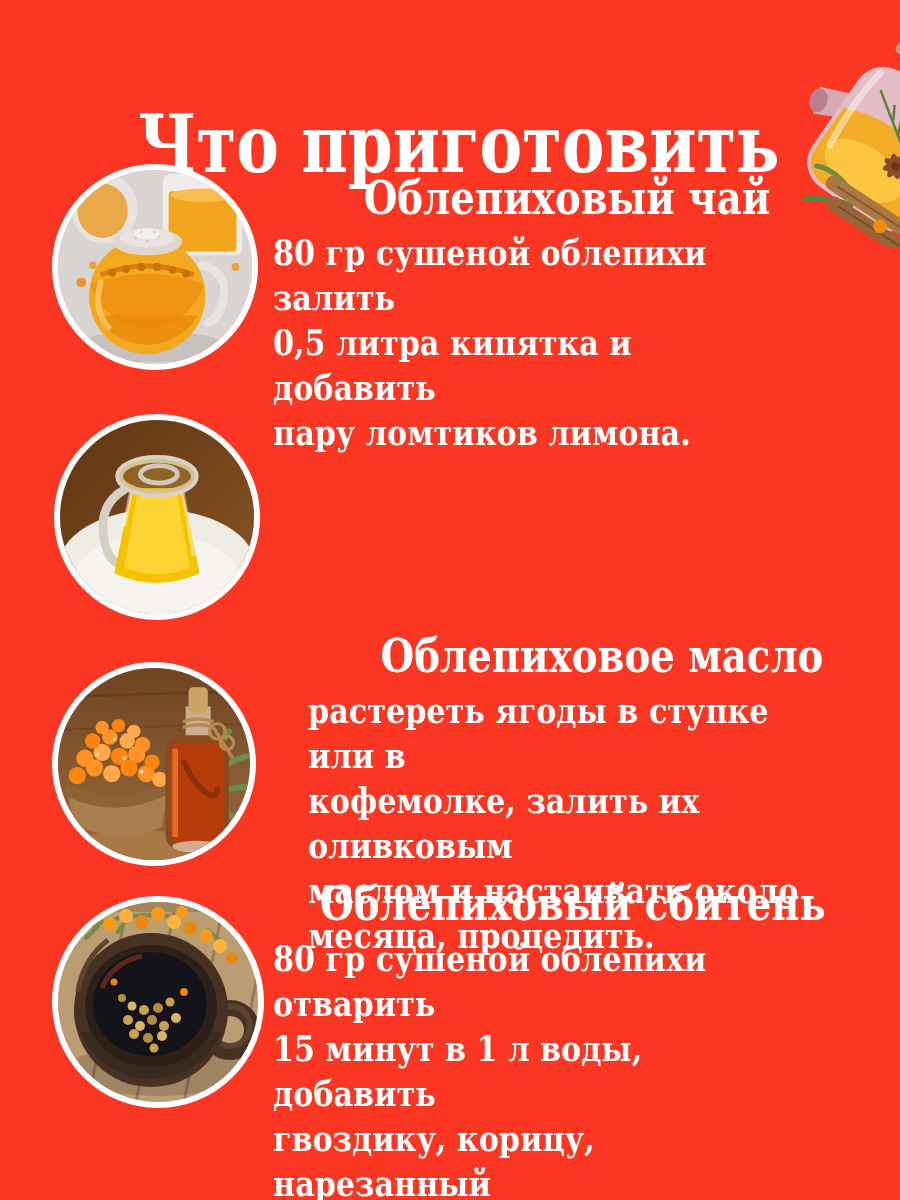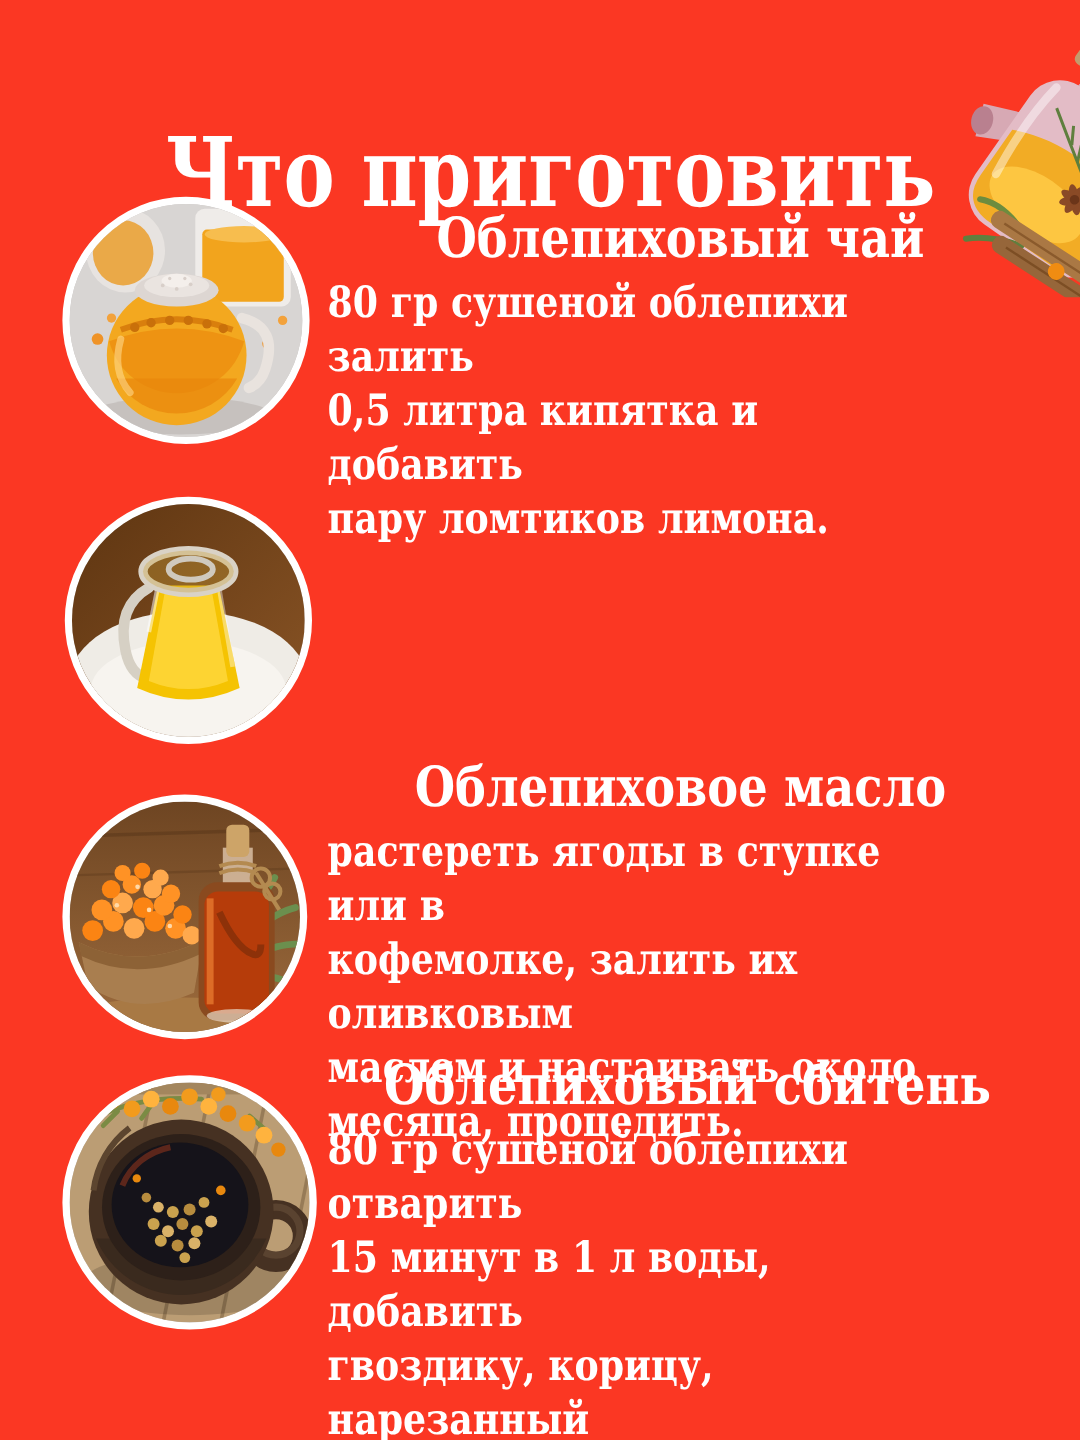--- a/index.html
+++ b/index.html
@@ -17,21 +17,21 @@
   .photo {
     position:absolute; border-radius:50%; border:6px solid #ffffff;
     box-sizing:border-box; overflow:hidden; background:#c9c4c1;
   }
   .photo svg { display:block; width:100%; height:100%; }
   .p1 { left:52px;  top:164px; width:206px; height:206px; }
   .p2 { left:54px;  top:414px; width:206px; height:206px; }
   .p3 { left:52px;  top:662px; width:204px; height:204px; }
   .p4 { left:52px;  top:896px; width:212px; height:212px; }
   .rtext { position:absolute; left:273px; width:588px; }
-  .t1 { top:172px; } .t2 { top:378px; } .t3 { top:630px; } .t4 { top:878px; }
+  .t1 { top:172px; } .t2 { top:378px; } .t3 { top:630px;margin-left:35px; } .t4 { top:878px; }
   .rtext h2 {
     margin:0 0 6px 0; font-size:46px; font-weight:700; line-height:52px;
     text-align:center; white-space:nowrap;
     transform:scaleX(.84); transform-origin:50% 50%;
   }
   .rtext p {
     margin:0; font-size:36px; font-weight:700; line-height:45px;
     white-space:pre-line; transform:scaleX(.84); transform-origin:0 0;
   }
   .jar {

